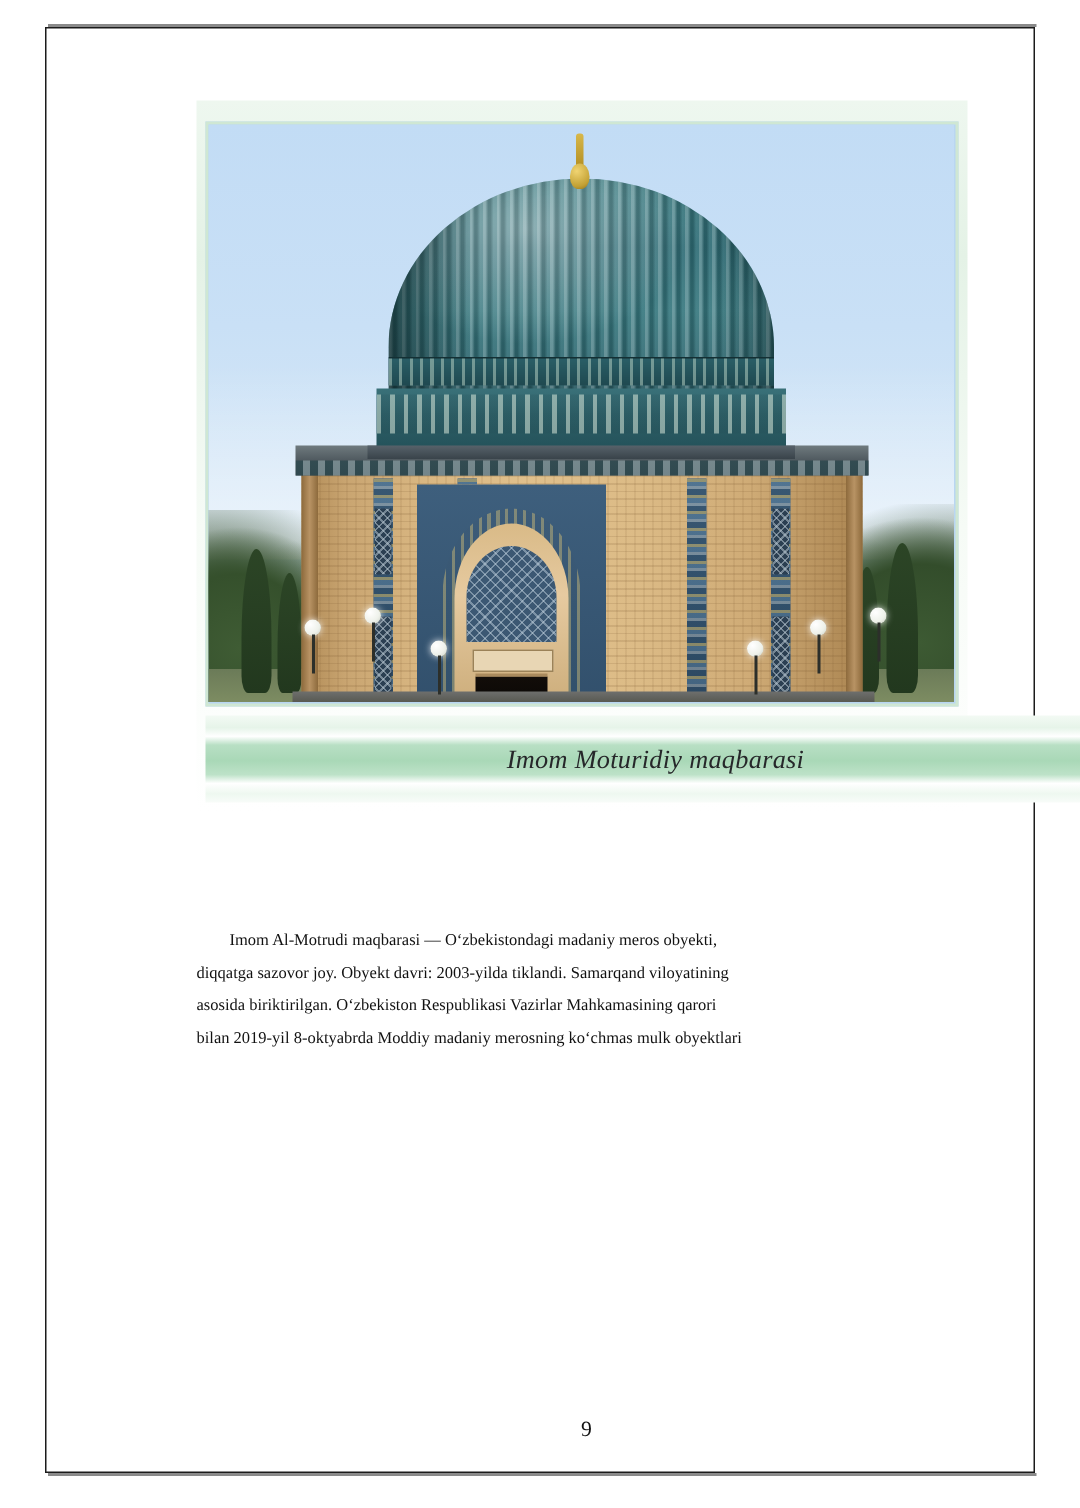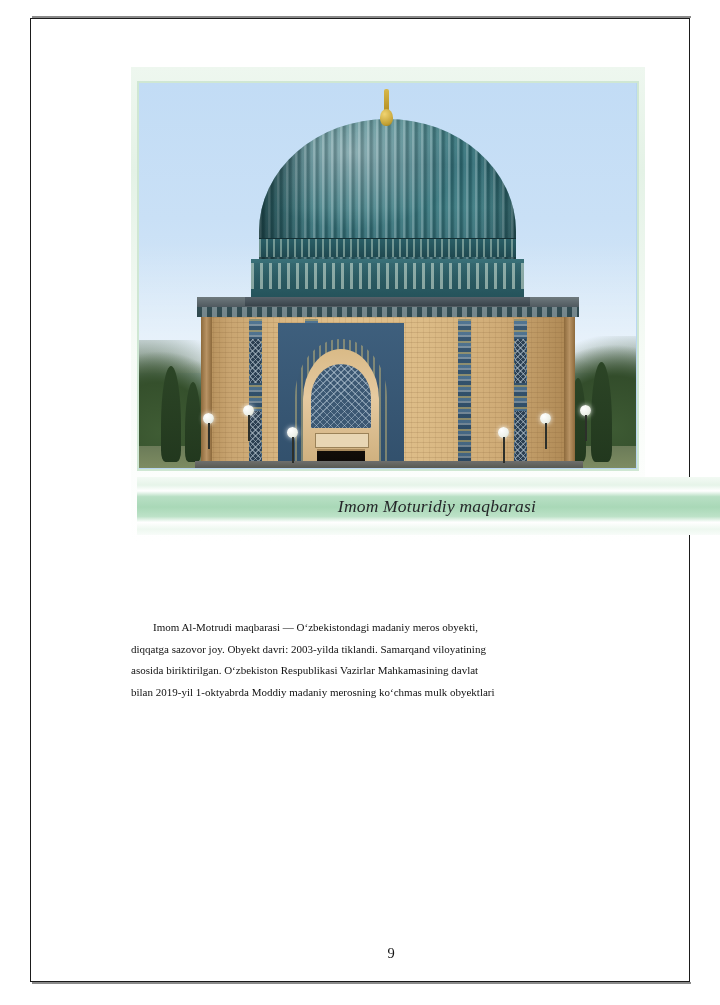--- a/index.html
+++ b/index.html
@@ -567,20 +567,20 @@
       </div>
 
       <div class="caption-band">
         <div class="caption-text">Imom Moturidiy maqbarasi</div>
       </div>
     </div>
 
     <div class="body-text">
       <span class="ln first">Imom Al-Motrudi maqbarasi — O‘zbekistondagi madaniy meros obyekti,</span>
       <span class="ln">diqqatga sazovor joy. Obyekt davri: 2003-yilda tiklandi. Samarqand viloyatining</span>
-      <span class="ln">asosida  biriktirilgan. O‘zbekiston   Respublikasi Vazirlar Mahkamasining davlat</span>
-      <span class="ln">bilan 2019-yil 1-oktyabrda Moddiy madaniy merosning ko‘chmas mulk obyektlari</span>
+      <span class="ln">asosida  biriktirilgan. O‘zbekiston   Respublikasi Vazirlar Mahkamasining qarori</span>
+      <span class="ln">bilan 2019-yil 8-oktyabrda Moddiy madaniy merosning ko‘chmas mulk obyektlari</span>
     </div>
 
     <div class="page-number">9</div>
 
   </div>
 </div>
 
 </body></html>

